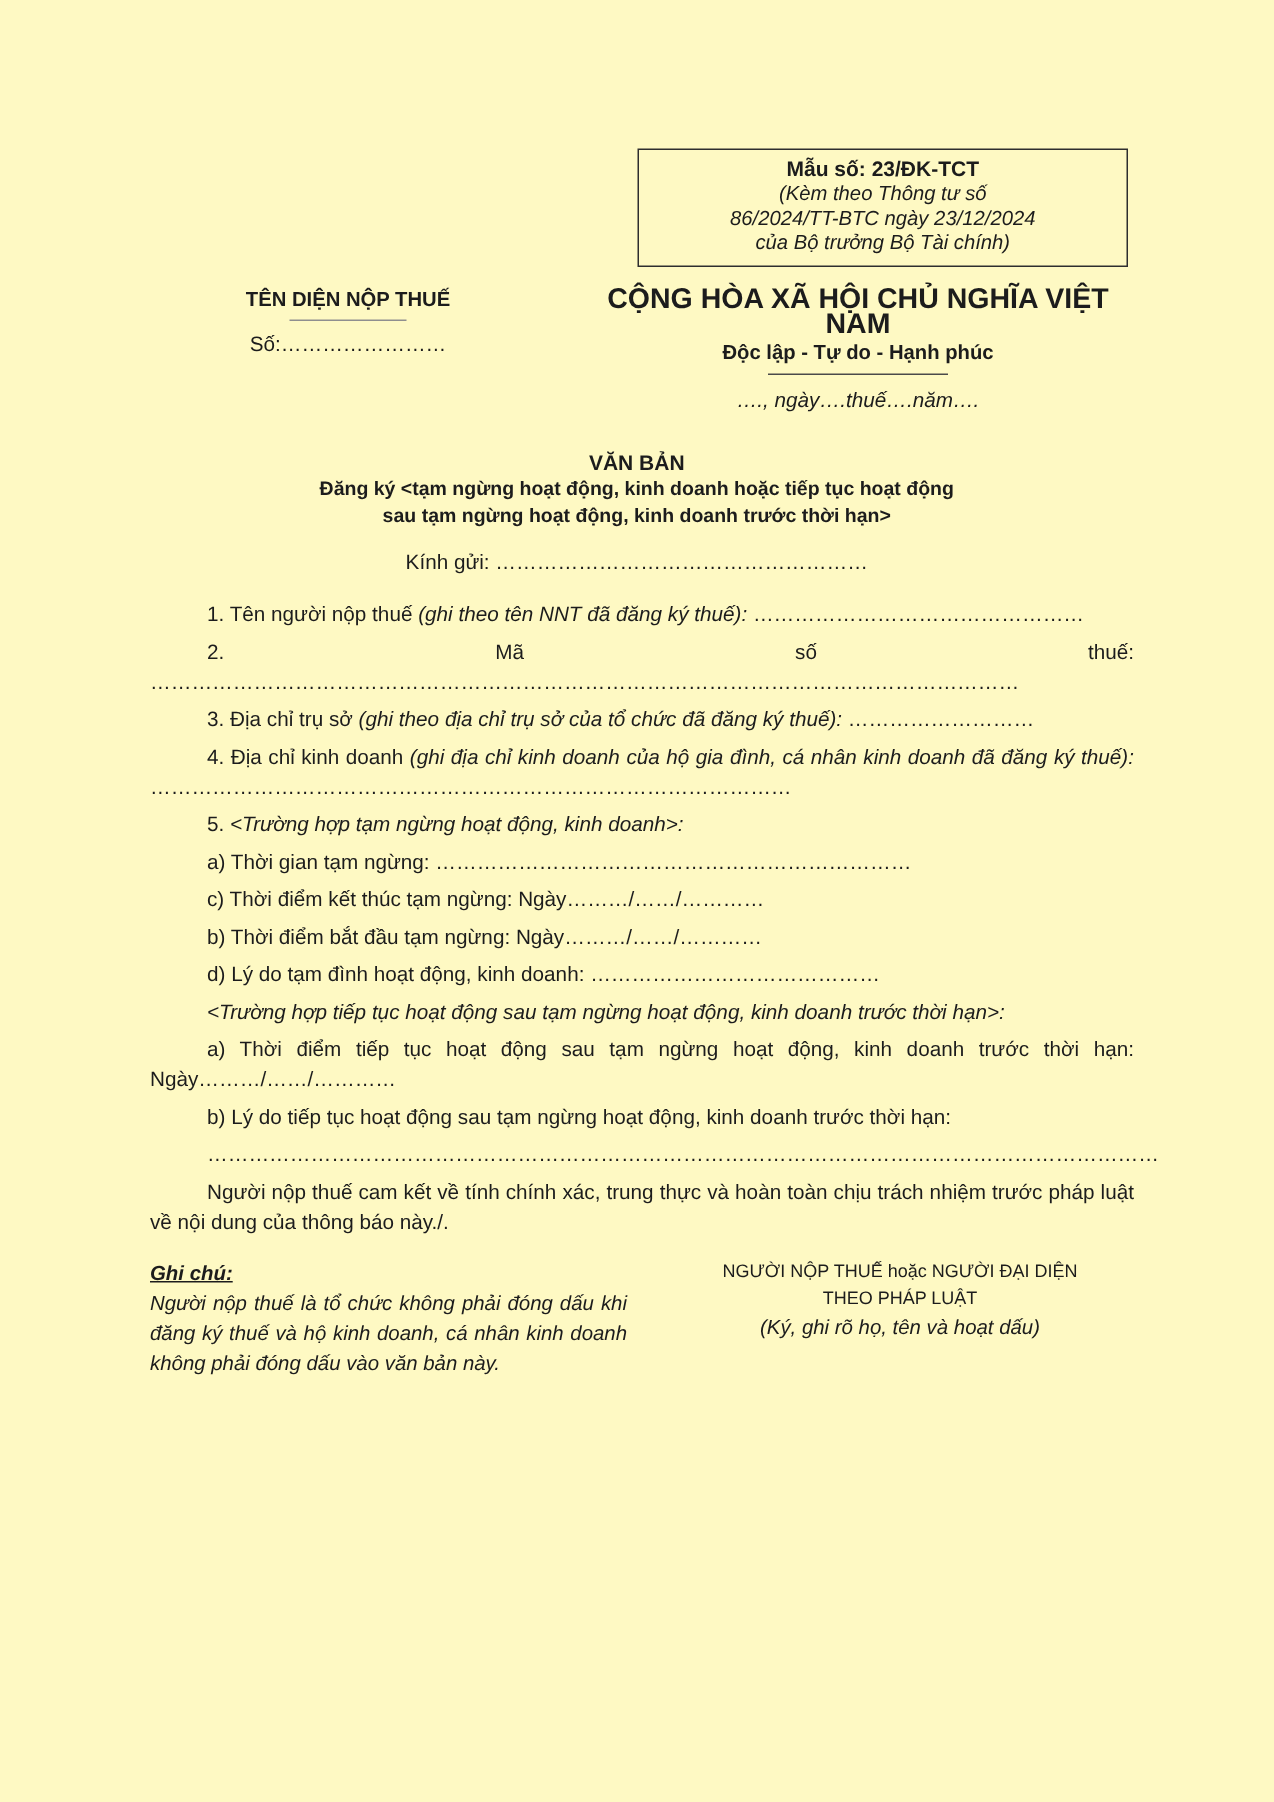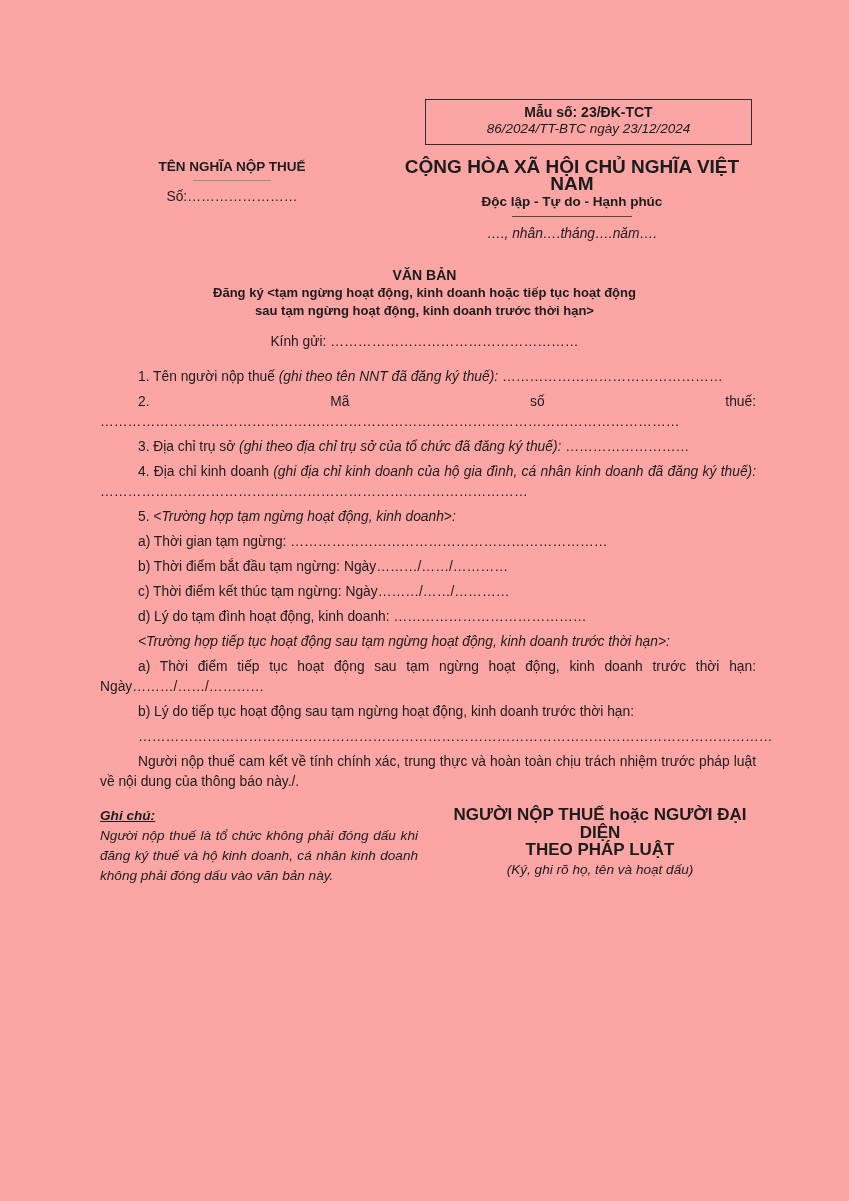--- a/index.html
+++ b/index.html
@@ -1,19 +1,19 @@
 <!DOCTYPE html>
 <html><head>
 <meta charset="utf-8">
 <style>
   html,body { margin:0; padding:0; background:#ffffff; }
   .page {
     position:relative;
     width:849px; height:1201px;
-    background:#fca5a5;
+    background:#fef9c3;
     color:#1c1c1c;
     font-family:"Liberation Sans","DejaVu Sans",sans-serif;
     box-sizing:border-box;
     padding-top:99px;
     overflow:hidden;
   }
   
   .meta-box {
     width:327px;
     margin:0 97px 0 auto;
@@ -46,44 +46,46 @@
   
   .body-text { margin:16px 93px 0 100px; font-size:13.8px; line-height:20px; }
   .para { margin:0 0 5px; text-indent:38px; text-align:justify; }
   .it   { font-style:italic; }
 
   
   .footer-row { display:flex; margin:14px 94px 0 100px; align-items:flex-start; }
   .foot-note  { width:318px; font-style:italic; font-size:13.6px; line-height:20px; text-align:justify; }
   .foot-note-title { font-weight:bold; text-decoration:underline; display:inline-block; }
   .sign-block { margin-left:auto; width:310px; text-align:center; }
-  .sign-title { font-weight:bold; font-size:17px; line-height:17.5px; }
+  .sign-title { font-weight:normal; font-size:12px; line-height:17.5px; }
   .sign-note  { font-style:italic; font-size:13.6px; line-height:17px; margin-top:2px; }
 </style>
 </head>
 <body>
 
 <div class="page">
 
   <div class="meta-box">
     <div class="line-bold">Mẫu số: 23/ĐK-TCT</div>
+    <div class="line-it">(Kèm theo Thông tư số</div>
     <div class="line-it">86/2024/TT-BTC ngày 23/12/2024</div>
+    <div class="line-it">của Bộ trưởng Bộ Tài chính)</div>
   </div>
 
   <div class="header-row">
     <div class="hcol-left">
-      <div class="h-title">TÊN NGHĨA NỘP THUẾ</div>
+      <div class="h-title">TÊN DIỆN NỘP THUẾ</div>
       <div class="rule-sm"></div>
       <div class="h-num">Số:……………………</div>
     </div>
     <div class="hcol-right">
       <div class="nat-title">CỘNG HÒA XÃ HỘI CHỦ NGHĨA VIỆT NAM</div>
       <div class="motto">Độc lập - Tự do - Hạnh phúc</div>
       <div class="rule-md"></div>
-      <div class="date-line">…., nhân….tháng….năm….</div>
+      <div class="date-line">…., ngày….thuế….năm….</div>
     </div>
   </div>
 
   <div class="doc-title-block">
     <div class="doc-kind">VĂN BẢN</div>
     <div class="doc-subject">Đăng ký &lt;tạm ngừng hoạt động, kinh doanh hoặc tiếp tục hoạt động</div>
     <div class="doc-subject">sau tạm ngừng hoạt động, kinh doanh trước thời hạn&gt;</div>
   </div>
   <div class="salutation">Kính gửi: ………………………………………………</div>
 
@@ -92,22 +94,22 @@
 
     <p class="para">2. Mã số thuế: ………………………………………………………………………………………………………………</p>
 
     <p class="para"><span>3. Địa chỉ trụ sở </span><span class="it">(ghi theo địa chỉ trụ sở của tổ chức đã đăng ký thuế):</span><span> ………………………</span></p>
 
     <p class="para"><span>4. Địa chỉ kinh doanh </span><span class="it">(ghi địa chỉ kinh doanh của hộ gia đình, cá nhân kinh doanh đã đăng ký thuế):</span><span> …………………………………………………………………………………</span></p>
 
     <p class="para"><span>5. </span><span class="it">&lt;Trường hợp tạm ngừng hoạt động, kinh doanh&gt;:</span></p>
 
     <p class="para">a) Thời gian tạm ngừng: ……………………………………………………………</p>
+    <p class="para">c) Thời điểm kết thúc tạm ngừng: Ngày………/……/…………</p>
     <p class="para">b) Thời điểm bắt đầu tạm ngừng: Ngày………/……/…………</p>
-    <p class="para">c) Thời điểm kết thúc tạm ngừng: Ngày………/……/…………</p>
     <p class="para">d) Lý do tạm đình hoạt động, kinh doanh: ……………………………………</p>
 
     <p class="para it">&lt;Trường hợp tiếp tục hoạt động sau tạm ngừng hoạt động, kinh doanh trước thời hạn&gt;:</p>
     <p class="para">a) Thời điểm tiếp tục hoạt động sau tạm ngừng hoạt động, kinh doanh trước thời hạn: Ngày………/……/…………</p>
     <p class="para">b) Lý do tiếp tục hoạt động sau tạm ngừng hoạt động, kinh doanh trước thời hạn:</p>
     <p class="para">…………………………………………………………………………………………………………………………</p>
 
     <p class="para">Người nộp thuế cam kết về tính chính xác, trung thực và hoàn toàn chịu trách nhiệm trước pháp luật về nội dung của thông báo này./.</p>
   </div>
 

